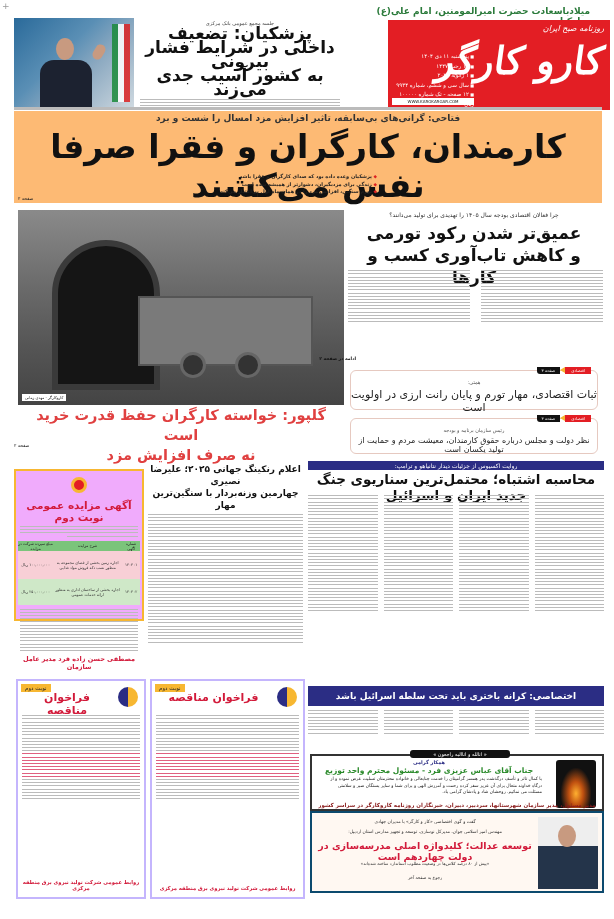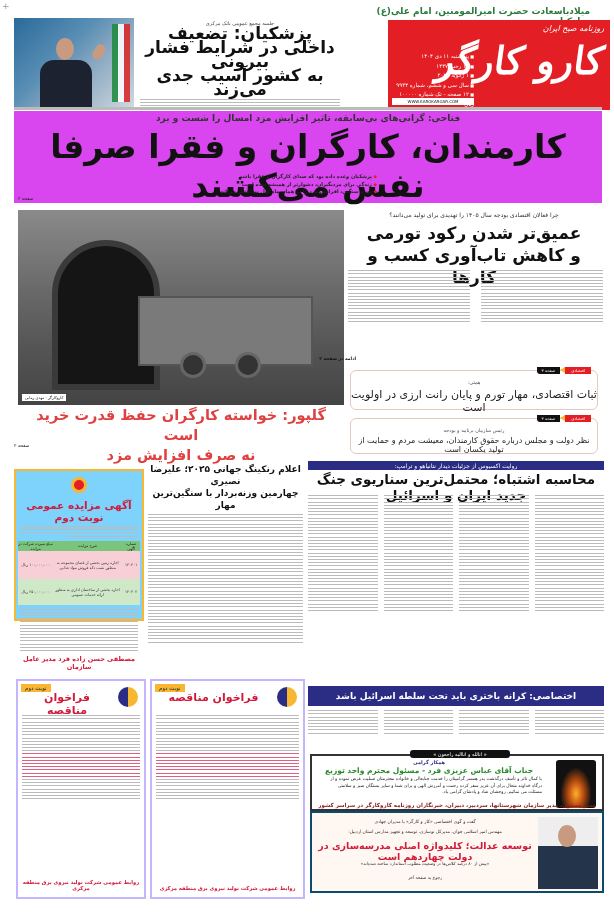--- a/index.html
+++ b/index.html
@@ -19,21 +19,21 @@
 .ts-kicker{font-size:5px;color:#444;text-align:center}
 .ts-title{font-size:17px;font-weight:bold;text-align:center;line-height:14px;color:#111}
 .ts-more{font-size:4.5px;font-weight:bold;color:#111;margin-top:2px}
 .photo-pez{top:18px;left:14px;width:120px;height:90px;background:linear-gradient(135deg,#2a6a9a 0%,#5a8fb5 40%,#8aa8c0 60%,#cfd9e0 100%);overflow:hidden}
 .flag{position:absolute;right:4px;top:6px;width:18px;height:78px;background:linear-gradient(90deg,#1a8a3a 0 33%,#fff 33% 66%,#d22 66% 100%);opacity:.85}
 .person{position:absolute;left:20px;top:20px;width:60px;height:70px}
 .person .head{position:absolute;left:22px;top:0;width:18px;height:22px;border-radius:50%;background:#c89a80}
 .person .body{position:absolute;left:6px;top:22px;width:52px;height:50px;border-radius:14px 14px 0 0;background:#1c2230}
 .person .hand{position:absolute;left:60px;top:6px;width:10px;height:16px;border-radius:5px;background:#c89a80;transform:rotate(30deg)}
 .sep{height:3px;background:#bbb;top:107px;left:14px;width:588px}
-.banner{top:111px;left:14px;width:588px;height:92px;background:#d946ef}
+.banner{top:111px;left:14px;width:588px;height:92px;background:#fdba74}
 .banner-kicker{position:absolute;top:2px;left:0;width:100%;text-align:center;font-size:9px;color:#333;font-weight:bold}
 .banner-title{position:absolute;top:16px;left:0;width:100%;text-align:center;font-size:33px;font-weight:900;color:#111;letter-spacing:-1px;font-family:"DejaVu Sans",sans-serif}
 .banner-bullets{position:absolute;top:62px;right:225px;font-size:5px;line-height:7.5px;color:#222;text-align:right;font-weight:bold}
 .banner-bullets div:before{content:"◆ ";color:#d22;font-size:4.5px}
 .banner-page{position:absolute;top:85px;left:4px;font-size:4.5px;color:#222}
 .mine-photo{top:210px;left:18px;width:326px;height:195px;background:linear-gradient(180deg,#8a8a8a 0%,#6a6a6a 40%,#555 70%,#444 100%);overflow:hidden}
 .tunnel{position:absolute;left:34px;top:30px;width:108px;height:150px;border-radius:54px 54px 0 0;background:#151515;border:6px solid #3a3a3a}
 .loco{position:absolute;left:120px;top:86px;width:175px;height:70px;background:#7a7a7a;border:2px solid #555}
 .wheel{position:absolute;bottom:-14px;width:26px;height:26px;border-radius:50%;background:#333;border:3px solid #666}
 .mine-credit{position:absolute;left:4px;bottom:4px;background:#fff;font-size:3.8px;padding:1px 3px;color:#222}
@@ -69,21 +69,21 @@
 .edu{top:811px;left:310px;width:294px;height:82px;border:2px solid #0c4a6e;background:#fff8f2}
 .edu-photo{position:absolute;right:4px;top:4px;width:60px;height:72px;background:linear-gradient(180deg,#eee 0%,#eee 40%,#24344a 40%,#24344a 100%)}
 .edu-photo .h{position:absolute;left:20px;top:8px;width:18px;height:22px;border-radius:50%;background:#c89a80}
 .edu-k1{position:absolute;top:6px;right:70px;left:6px;text-align:center;font-size:4.5px;color:#333}
 .edu-k2{position:absolute;top:16px;right:70px;left:6px;text-align:center;font-size:4.5px;color:#333}
 .edu-title{position:absolute;top:27px;right:70px;left:6px;text-align:center;font-size:9.5px;color:#d21a3a;font-weight:bold}
 .edu-q{position:absolute;top:48px;right:70px;left:6px;text-align:center;font-size:4.3px;color:#333}
 .edu-more{position:absolute;top:62px;right:70px;left:6px;text-align:center;font-size:4.3px;color:#333}
 .weight{top:463px;left:148px;width:155px;height:200px}
 .weight-title{text-align:center;font-size:9px;font-weight:bold;line-height:12px;color:#111}
-.auction{top:469px;left:14px;width:130px;height:152px;border:2px solid #f7b731;background:#7dd3fc}
+.auction{top:469px;left:14px;width:130px;height:152px;border:2px solid #f7b731;background:#f0abfc}
 .auc-logo{width:16px;height:16px;border-radius:50%;background:#e31e24;margin:6px auto 0;border:3px solid #f7b731}
 .auc-title{text-align:center;font-size:10.5px;color:#d21a3a;font-weight:bold;margin-top:6px}
 .auc-table{width:122px;margin:4px auto 0;border-collapse:collapse;font-size:3.8px}
 .auc-table th{background:#7bc47b;color:#222;height:9px;font-weight:normal}
 .auc-table td{text-align:center;padding:2px;color:#333}
 .auc-table tr.r1 td{background:#f8cfd6;height:28px}
 .auc-table tr.r2 td{background:#cfe8c8;height:26px}
 .auc-sign{text-align:center;color:#d21a3a;font-size:6.5px;font-weight:bold;margin-top:4px}
 .tender{border:2px solid #c4b5fd;background:#fff;overflow:hidden}
 .t-a{top:679px;left:16px;width:130px;height:220px}

